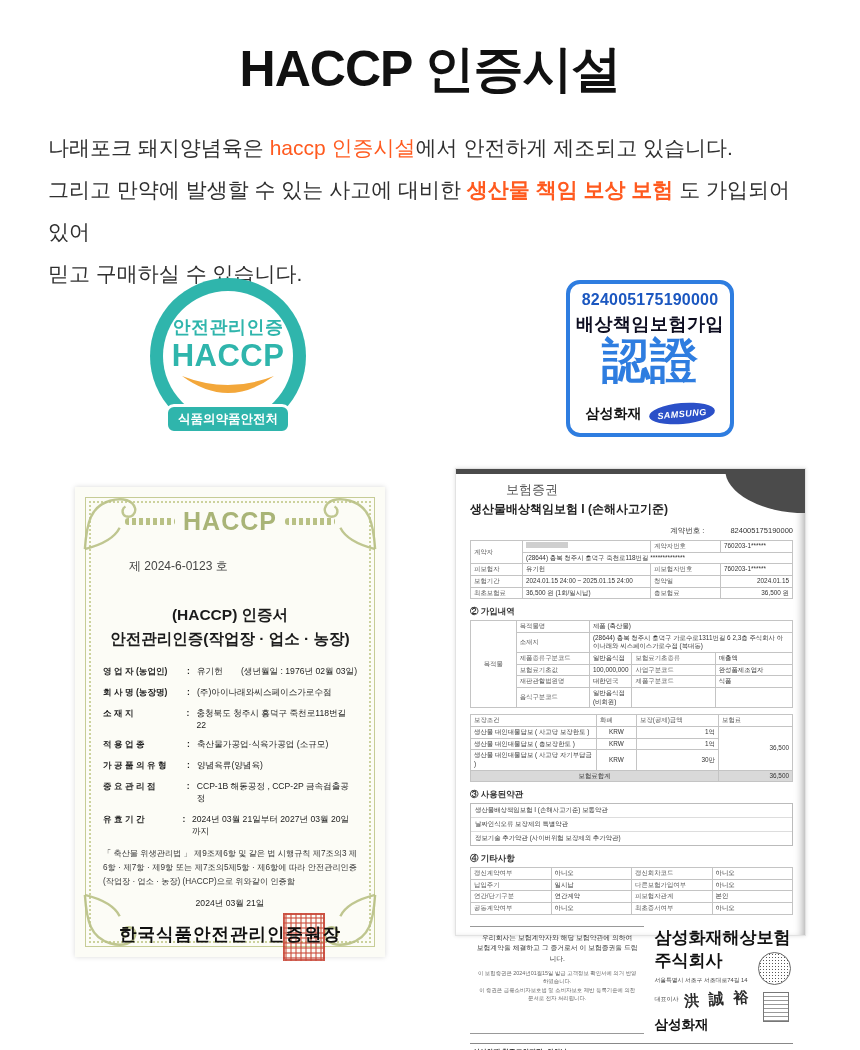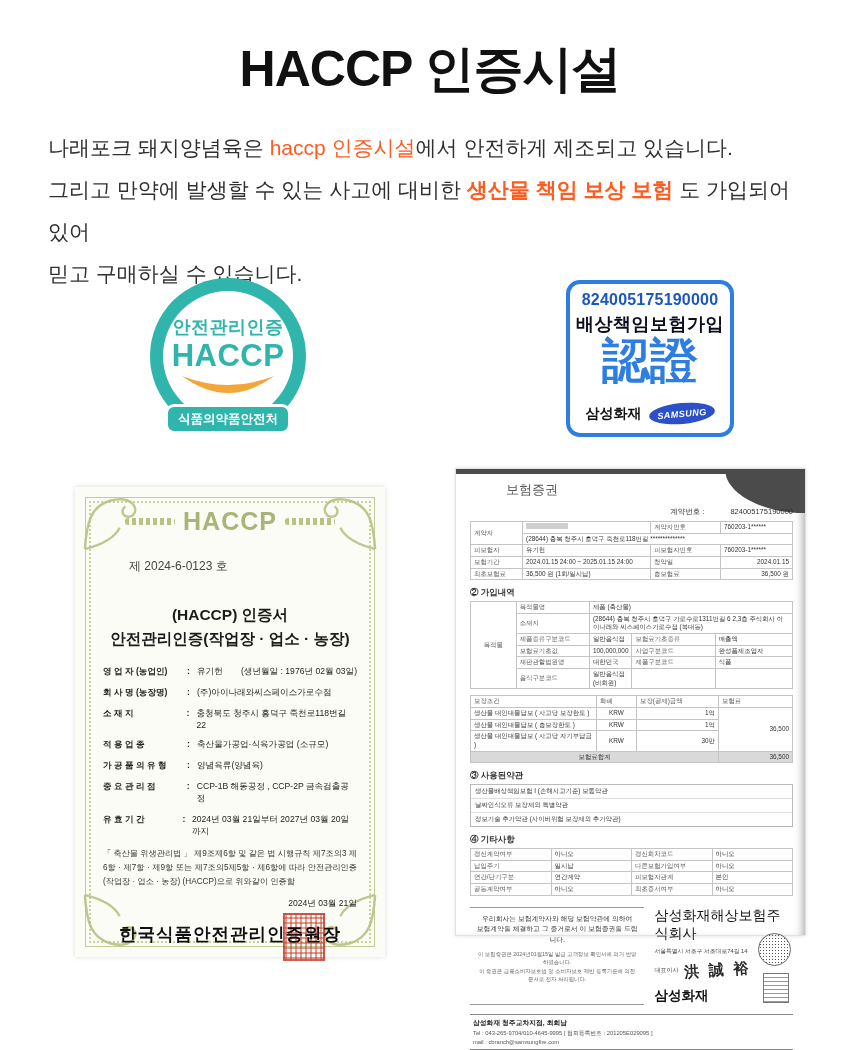--- a/index.html
+++ b/index.html
@@ -50,21 +50,21 @@
     background:repeating-linear-gradient(90deg,#b9c185 0 4px, transparent 4px 7px); }
   .cert-head-text { font-size:25px; font-weight:800; letter-spacing:1px; color:#a9b477; }
   .cert-docno { margin-top:22px; margin-left:26px; font-size:12px; color:#444; }
   .cert-title { margin-top:28px; text-align:center; font-size:15.5px; font-weight:800; color:#1b1b1b; line-height:1.55; }
   .cert-fields { margin-top:15px; }
   .f-row { display:flex; font-size:8.6px; color:#222; margin-bottom:9px; }
   .f-label { font-weight:700; width:84px; }
   .f-colon { width:10px; font-weight:700; }
   .f-extra { margin-left:auto; }
   .cert-legal { margin-top:1px; font-size:8.2px; color:#333; text-align:justify; line-height:1.7; }
-  .cert-date { margin-top:9px; text-align:right; font-size:8.6px; color:#222; }
+  .cert-date { margin-top:9px; text-align:center; font-size:8.6px; color:#222; }
   .cert-issuer-wrap { margin-top:12px; display:flex; justify-content:center; position:relative; }
   .cert-issuer { position:relative; z-index:1; font-size:17.5px; font-weight:900; letter-spacing:1px; color:#101010; }
   .cert-seal { position:absolute; right:32px; top:-9px; width:42px; height:48px; z-index:0; opacity:0.85;
     border:2px solid rgba(193,44,26,0.85);
     background:repeating-linear-gradient(0deg, rgba(193,44,26,0.55) 0 2px, transparent 2px 5px),
                repeating-linear-gradient(90deg, rgba(193,44,26,0.55) 0 2px, transparent 2px 5px); }
 
   
   .ins-doc { position:absolute; left:455px; top:468px; width:351px; height:468px; background:#fff;
     border:1px solid #e2e2e2; box-shadow:inset -7px 0 9px -5px rgba(0,0,0,0.35), 0 0 4px rgba(0,0,0,0.12);
@@ -92,21 +92,21 @@
   .t3 tfoot td { background:#d9d9d9; }
   .t4 td { width:25%; }
   .terms-box { border:1px solid #bbb; }
   .terms-box div { padding:2px 4px; border-bottom:1px solid #ddd; }
   .terms-box div:last-child { border-bottom:none; }
   .ins-bottom { display:flex; margin-top:11px; }
   .stmt { width:54%; border-top:1px solid #999; border-bottom:1px solid #999; padding:6px 6px 5px; text-align:center; }
   .stmt-main { font-size:6.8px; line-height:1.55; color:#333; }
   .stmt-fine { margin-top:5px; font-size:5.4px; line-height:1.5; color:#666; }
   .sign { width:46%; padding-left:10px; position:relative; }
-  .sg-company { font-size:14px; font-weight:400; color:#111; }
+  .sg-company { font-size:17px; font-weight:700; color:#111; }
   .sg-addr { margin-top:4px; font-size:5.8px; color:#444; }
   .sg-row { margin-top:5px; display:flex; align-items:center; gap:6px; }
   .sg-ceo { font-size:6px; color:#444; }
   .sg-sig { font-family:"Liberation Serif", serif; font-size:15px; font-weight:600; color:#2a2a2a; transform:rotate(-4deg); letter-spacing:3px; }
   .stamp-round { position:absolute; right:2px; top:26px; width:33px; height:33px; border-radius:50%; border:1px solid #666;
     background:radial-gradient(#555 0.8px, transparent 0.9px); background-size:3px 3px; }
   .sg-short { margin-top:7px; font-size:13.5px; font-weight:800; color:#111; }
   .stamp-square { position:absolute; right:4px; top:66px; width:26px; height:30px; border:1px solid #777;
     background:repeating-linear-gradient(0deg,#999 0 1px, transparent 1px 4px); }
   .ins-footer { margin-top:9px; border-top:1px solid #888; border-bottom:1px solid #888; padding:3px 3px 4px; }
@@ -220,20 +220,21 @@
         <span class="cert-seal"></span>
       </div>
     </div>
   </div>
 
   <div class="ins-doc">
     <div class="ins-band"></div>
     <div class="ins-curl"></div>
     <div class="ins-pad">
       <div class="ip-doctype">보험증권</div>
+      <div class="ip-title">생산물배상책임보험 I (손해사고기준)</div>
       <div class="ip-contract">
         <span>계약번호 :</span>
         <span>824005175190000</span>
       </div>
 
       <table class="t1">
         <tbody>
           <tr>
             <td class="lbl" rowspan="2">계약자</td>
             <td><span class="redact"></span></td>

